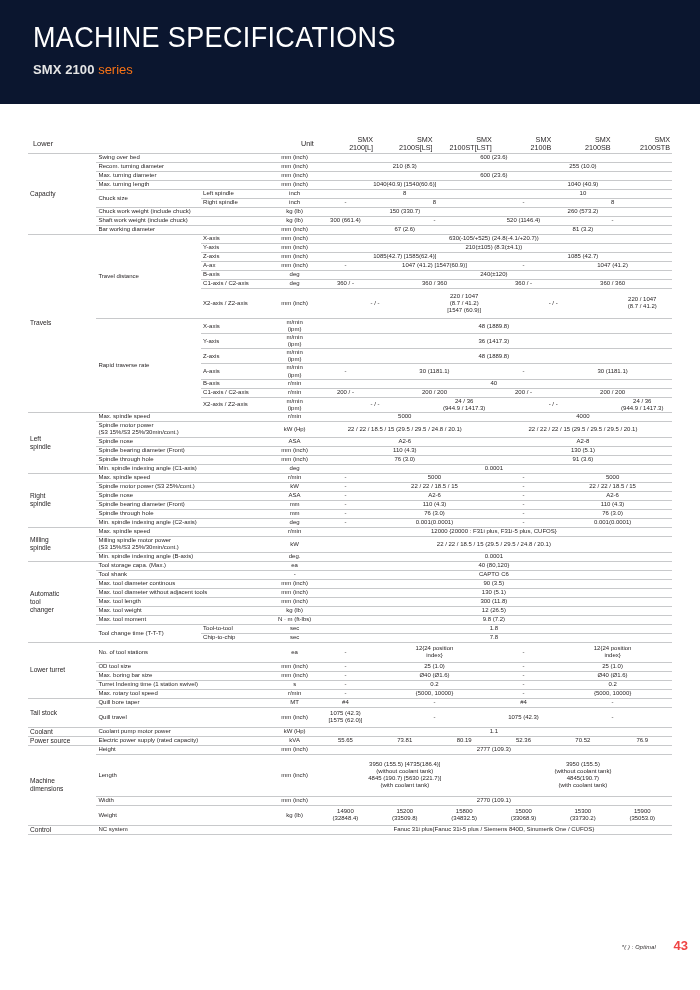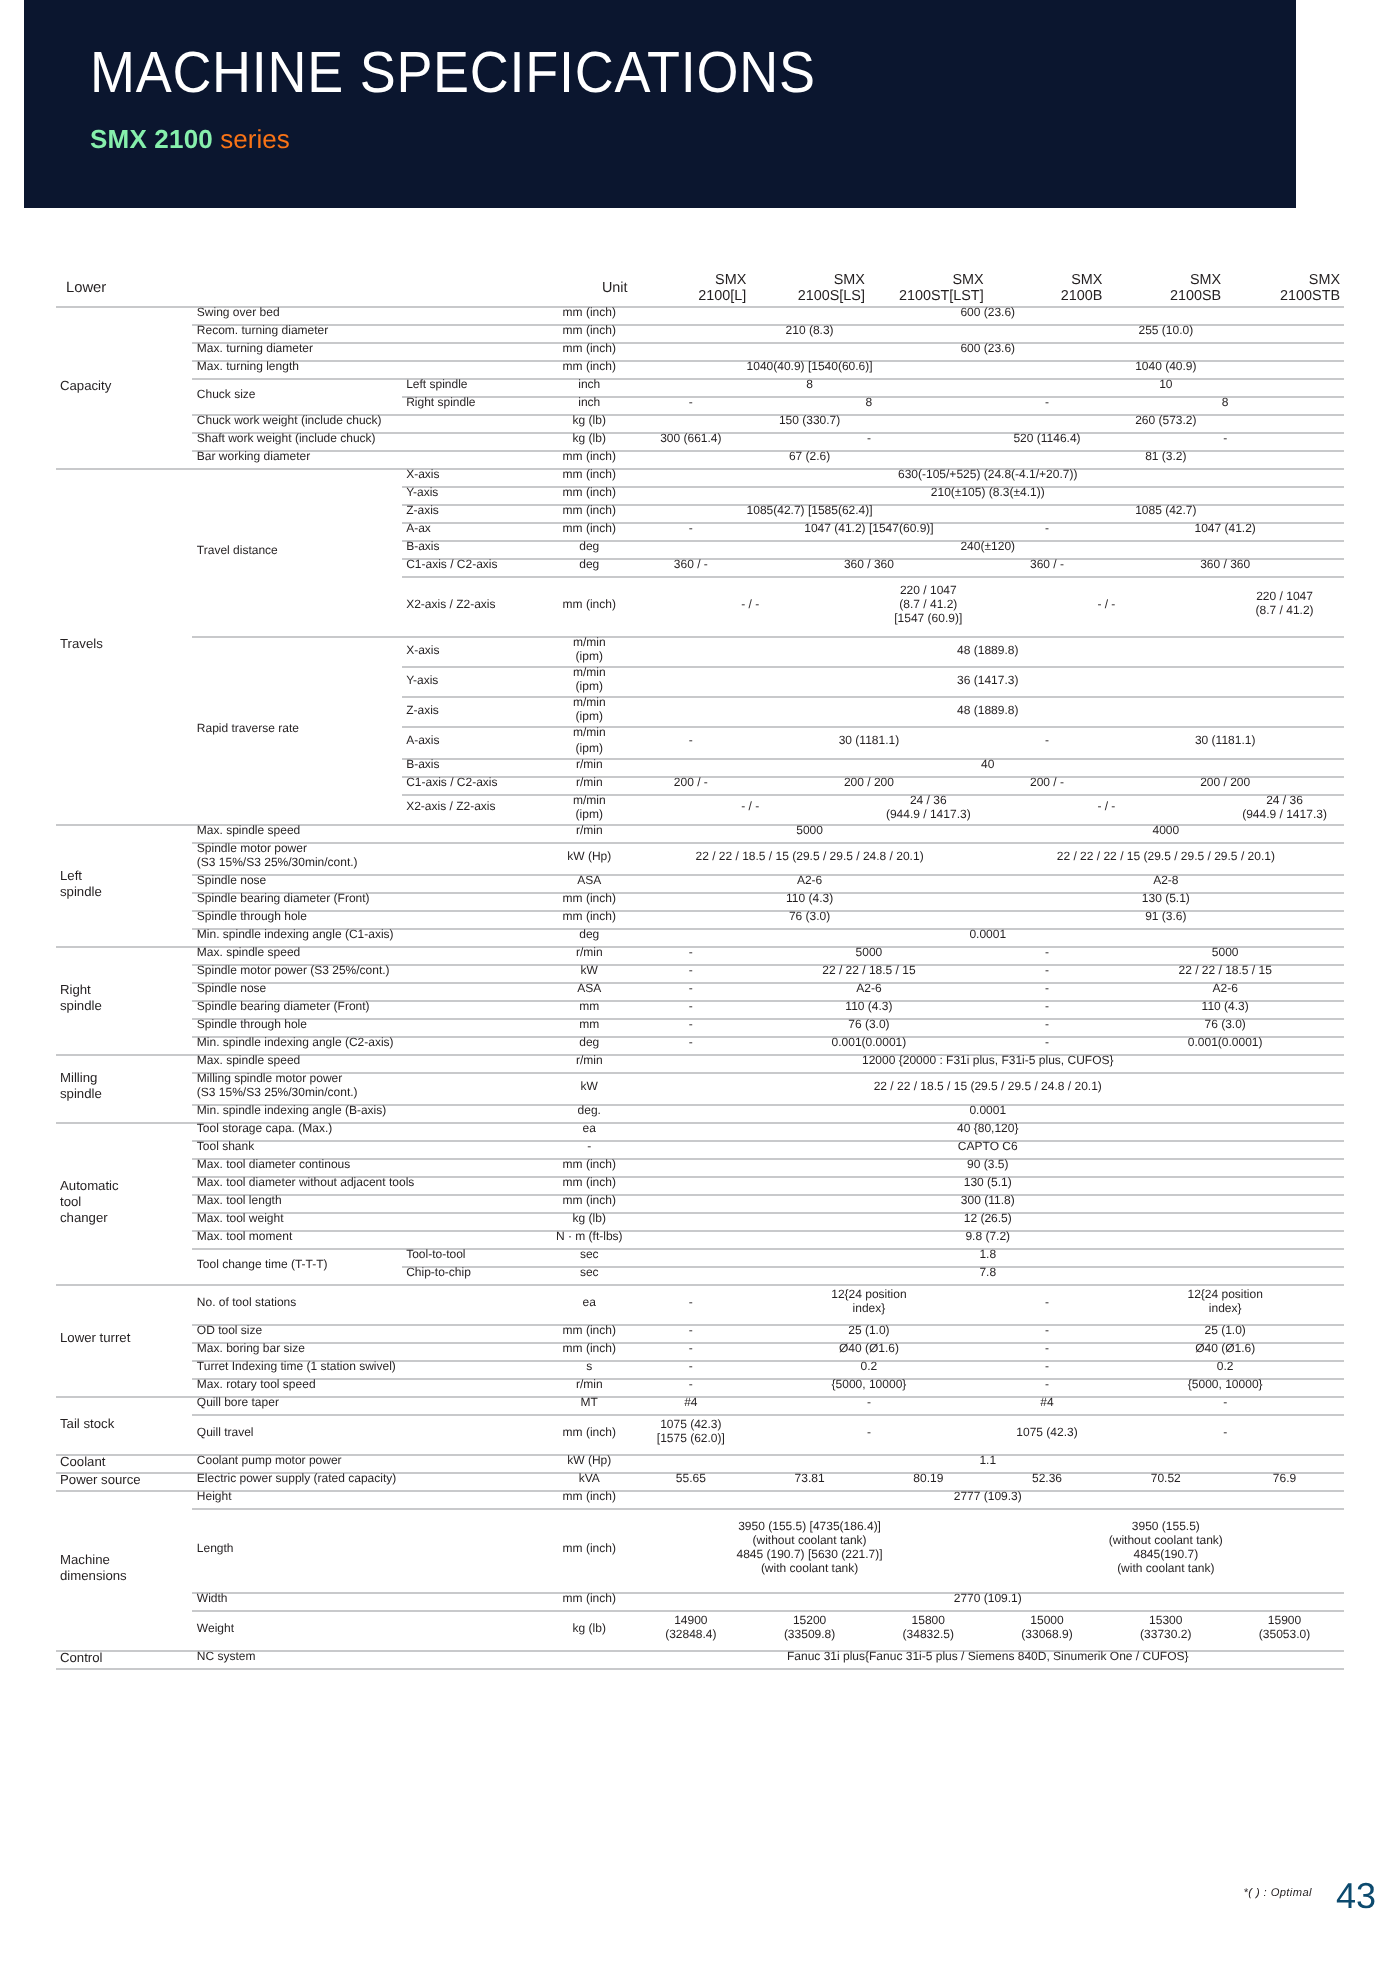--- a/index.html
+++ b/index.html
@@ -7,36 +7,35 @@
   body {
     width:700px; height:990px;
     background:#ffffff;
     font-family:"Liberation Sans", sans-serif;
     color:#231f20;
     overflow:hidden;
   }
   
   .hero {
     position:relative;
-    width:636px; height:104px;
+    width:700px; height:104px;
     background:#0b162f;
-    margin-left:12px;
   }
   .hero-title {
     position:absolute; left:33px; top:23px;
     font-size:29px; line-height:1;
     font-weight:300;
     letter-spacing:0.4px;
     color:#ffffff;
     font-family:"Liberation Sans", sans-serif;
     transform:scaleX(0.93);
     transform-origin:left center;
   }
   .hero-sub { position:absolute; left:33px; top:63px; font-size:13px; line-height:1; white-space:nowrap; }
-  .hero-sub .model { color:#86efac; font-weight:bold; letter-spacing:0.1px; }
+  .hero-sub .model { color:#e5e5e5; font-weight:bold; letter-spacing:0.1px; }
   .hero-sub .series { color:#f97316; font-weight:normal; }
 
   
   .tablewrap { position:absolute; left:28px; top:136px; width:644px; }
   table.spec {
     border-collapse:collapse;
     width:644px;
     table-layout:fixed;
     font-size:6.0px;
   }
@@ -99,21 +98,21 @@
   thead th.h-item { text-align:left; padding-left:5px; font-size:7.4px; }
   thead th.h-last { border-right:0; }
 
   .footnote {
     position:absolute; right:44px; top:944px;
     font-size:5.6px; font-style:italic; color:#231f20;
     letter-spacing:0.2px;
   }
   .pageno {
     position:absolute; right:12px; top:938px;
-    font-size:18px; color:#0c4a6e; font-weight:normal;
+    font-size:13px; color:#ef4444; font-weight:bold;
   }
 </style>
 </head>
 <body>
 
 <div class="hero">
   <div class="hero-title">MACHINE SPECIFICATIONS</div>
   <div class="hero-sub">
     <span class="model">SMX 2100</span><span> </span><span class="series">series</span>
   </div>

